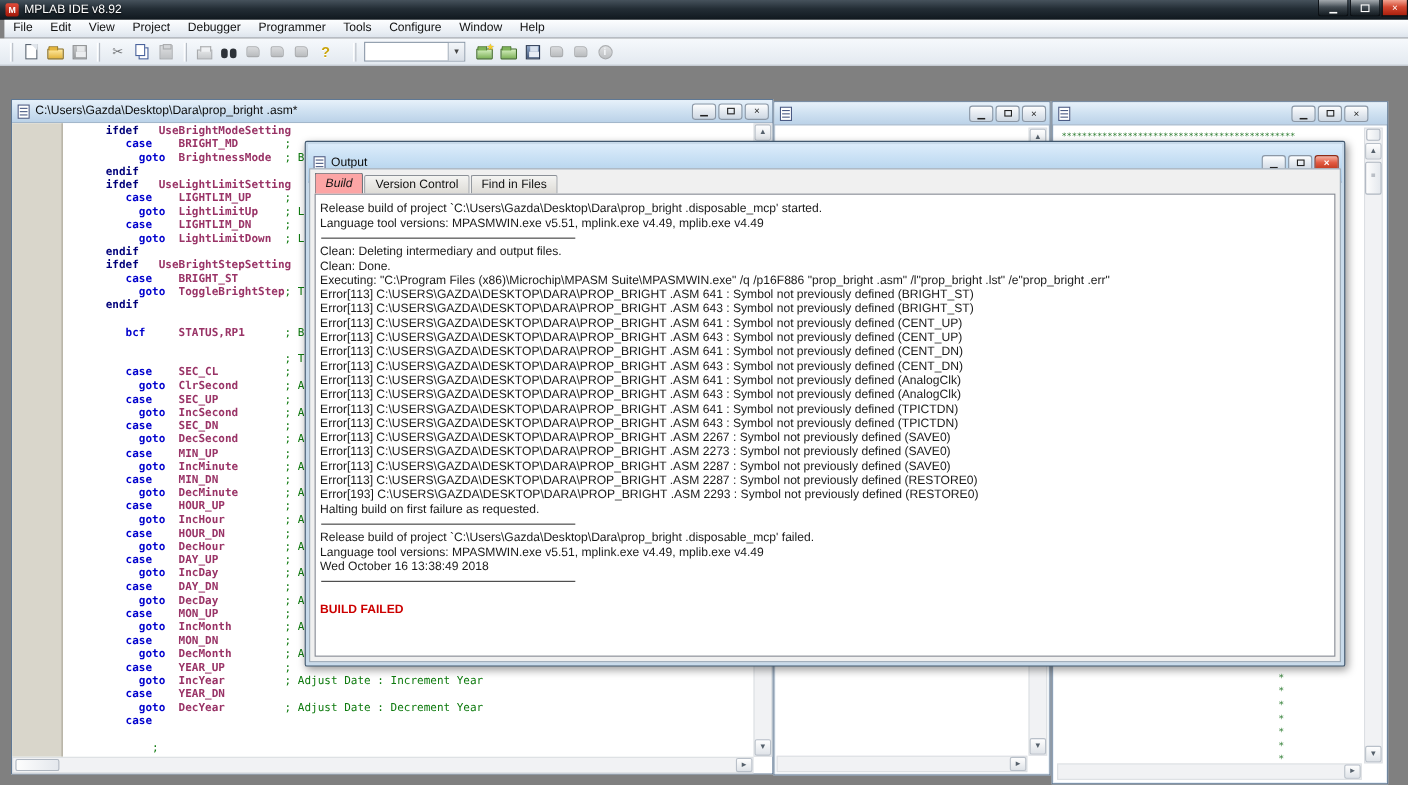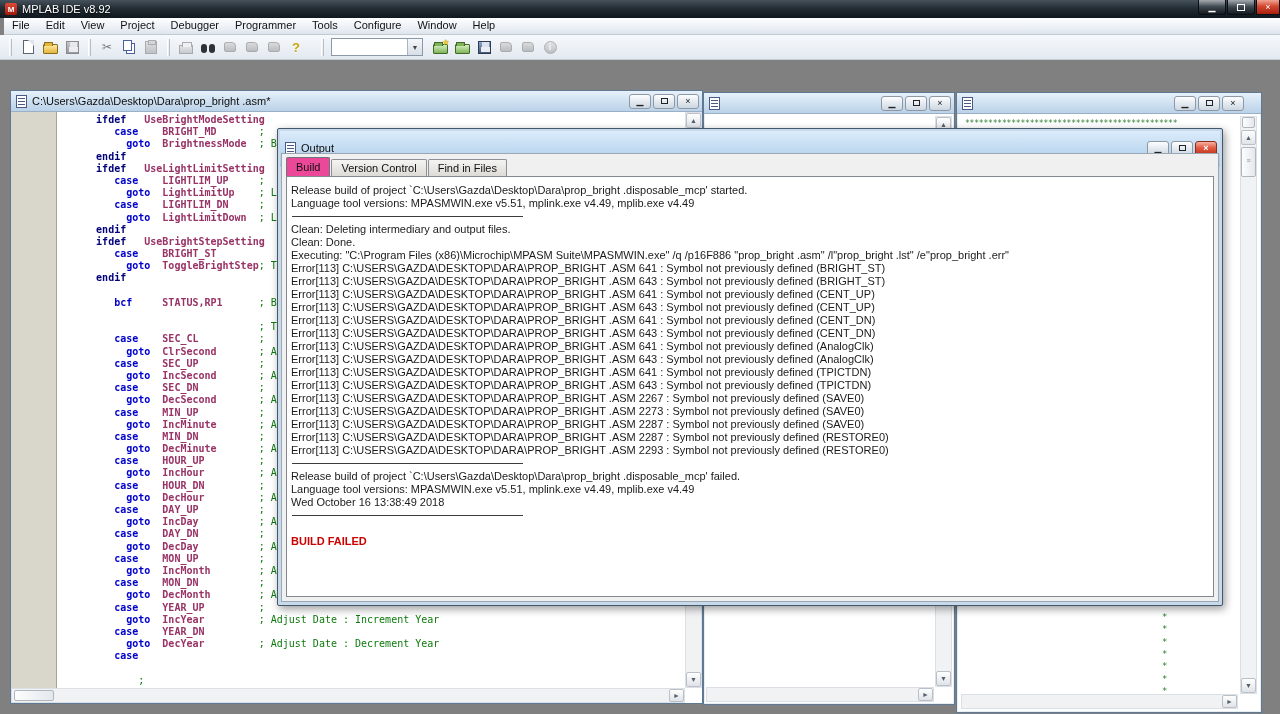--- a/index.html
+++ b/index.html
@@ -115,21 +115,21 @@
 
   
   .outwin{ position:absolute; left:277px; top:128px; width:946px; height:478px;
     border:1px solid #41586f; background:#c8daea; border-radius:2px;
     box-shadow:2px 3px 8px rgba(0,0,0,.4); padding:2px; }
   .outwin .wtitle{ background:linear-gradient(#dcecfb,#c2dcf2 50%,#a9c9e6); margin:0; height:35px; }
   .out-inner{ position:absolute; left:3px; right:3px; top:24px; bottom:3px; background:#f0f0f0; border:1px solid #9aa8b6; }
   .tabstrip{ position:absolute; left:4px; top:3px; right:4px; height:19px; display:flex; align-items:flex-end; }
   .tab{ font-size:11px; color:#111; border:1px solid #8b9097; border-bottom:none; border-radius:2px 2px 0 0;
     padding:2px 9px 2px 9px; background:linear-gradient(#f4f4f2,#dddbd6); margin-right:1px; height:17px; }
-  .tab.active{ background:#ec4899; height:19px; font-size:11px; padding-top:3px; border-color:#6e747b; position:relative; z-index:2; }
+  .tab.active{ background:#fca5a5; height:19px; font-size:11px; padding-top:3px; border-color:#6e747b; position:relative; z-index:2;font-style:italic; }
   .out-text{ position:absolute; left:4px; right:4px; top:22px; bottom:4px; background:#fff; border:1px solid #828790;
     font-size:11px; line-height:13px; color:#1a1a1a; padding:7px 0 0 4px; overflow:hidden; white-space:nowrap; }
   .out-rule{ height:13px; position:relative; }
   .out-rule::after{ content:""; position:absolute; left:1px; top:6px; width:231px; border-top:1px solid #3c3c3c; }
   .out-fail{ color:#cc0000; font-weight:bold; }
 
   
   .stars-top{ position:absolute; left:8px; top:4px; font-family:"DejaVu Sans Mono",monospace;
     font-size:8px; letter-spacing:-0.2px; color:#2e7d32; }
   .star-col span{ position:absolute; font-family:"DejaVu Sans Mono",monospace; font-size:9px; color:#2e7d32; }
@@ -343,21 +343,22 @@
           <div>Error[113]   C:\USERS\GAZDA\DESKTOP\DARA\PROP_BRIGHT .ASM 641 : Symbol not previously defined (CENT_DN)</div>
           <div>Error[113]   C:\USERS\GAZDA\DESKTOP\DARA\PROP_BRIGHT .ASM 643 : Symbol not previously defined (CENT_DN)</div>
           <div>Error[113]   C:\USERS\GAZDA\DESKTOP\DARA\PROP_BRIGHT .ASM 641 : Symbol not previously defined (AnalogClk)</div>
           <div>Error[113]   C:\USERS\GAZDA\DESKTOP\DARA\PROP_BRIGHT .ASM 643 : Symbol not previously defined (AnalogClk)</div>
           <div>Error[113]   C:\USERS\GAZDA\DESKTOP\DARA\PROP_BRIGHT .ASM 641 : Symbol not previously defined (TPICTDN)</div>
           <div>Error[113]   C:\USERS\GAZDA\DESKTOP\DARA\PROP_BRIGHT .ASM 643 : Symbol not previously defined (TPICTDN)</div>
           <div>Error[113]   C:\USERS\GAZDA\DESKTOP\DARA\PROP_BRIGHT .ASM 2267 : Symbol not previously defined (SAVE0)</div>
           <div>Error[113]   C:\USERS\GAZDA\DESKTOP\DARA\PROP_BRIGHT .ASM 2273 : Symbol not previously defined (SAVE0)</div>
           <div>Error[113]   C:\USERS\GAZDA\DESKTOP\DARA\PROP_BRIGHT .ASM 2287 : Symbol not previously defined (SAVE0)</div>
           <div>Error[113]   C:\USERS\GAZDA\DESKTOP\DARA\PROP_BRIGHT .ASM 2287 : Symbol not previously defined (RESTORE0)</div>
-          <div>Error[113]   C:\USERS\GAZDA\DESKTOP\DARA\PROP_BRIGHT .ASM 2293 : Symbol not previously defined (RESTORE0)</div>
+          <div>Error[193]   C:\USERS\GAZDA\DESKTOP\DARA\PROP_BRIGHT .ASM 2293 : Symbol not previously defined (RESTORE0)</div>
+          <div>Halting build on first failure as requested.</div>
           <div class="out-rule"></div>
           <div>Release build of project `C:\Users\Gazda\Desktop\Dara\prop_bright .disposable_mcp' failed.</div>
           <div>Language tool versions: MPASMWIN.exe v5.51, mplink.exe v4.49, mplib.exe v4.49</div>
           <div>Wed October 16 13:38:49 2018</div>
           <div class="out-rule"></div>
           <div>&nbsp;</div>
           <div class="out-fail">BUILD FAILED</div>
         </div>
     </div>
   </div>

